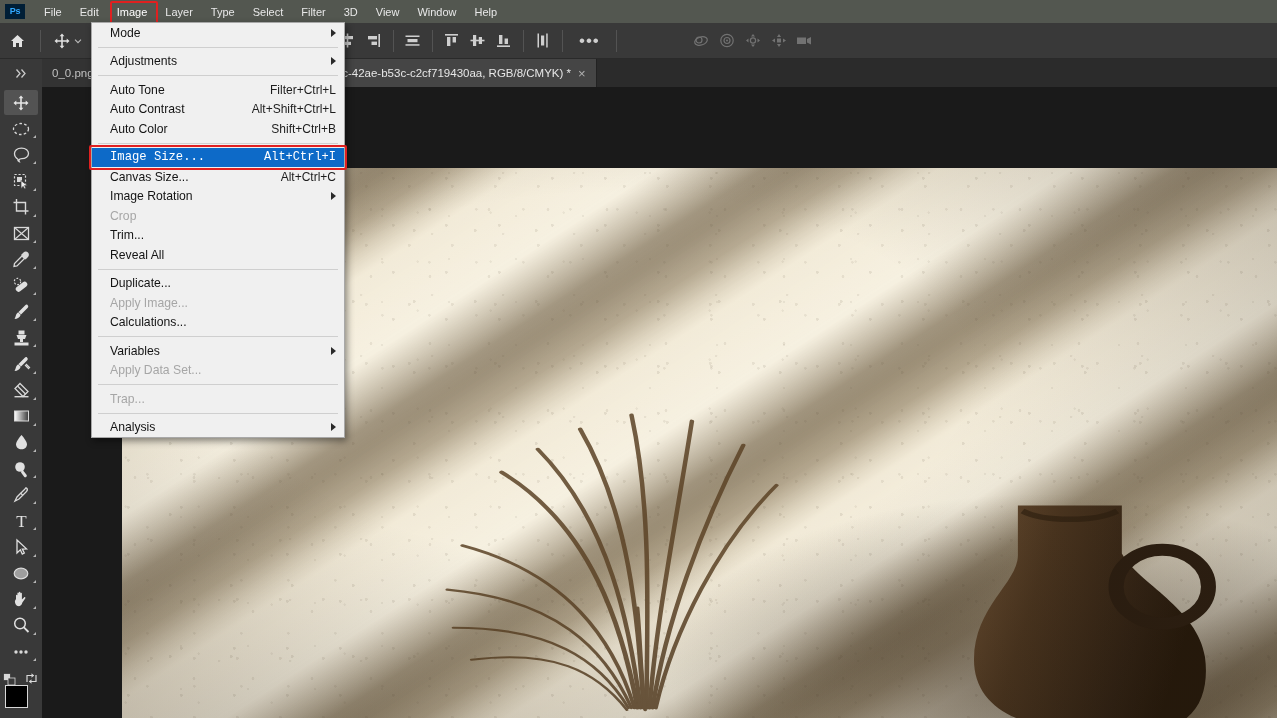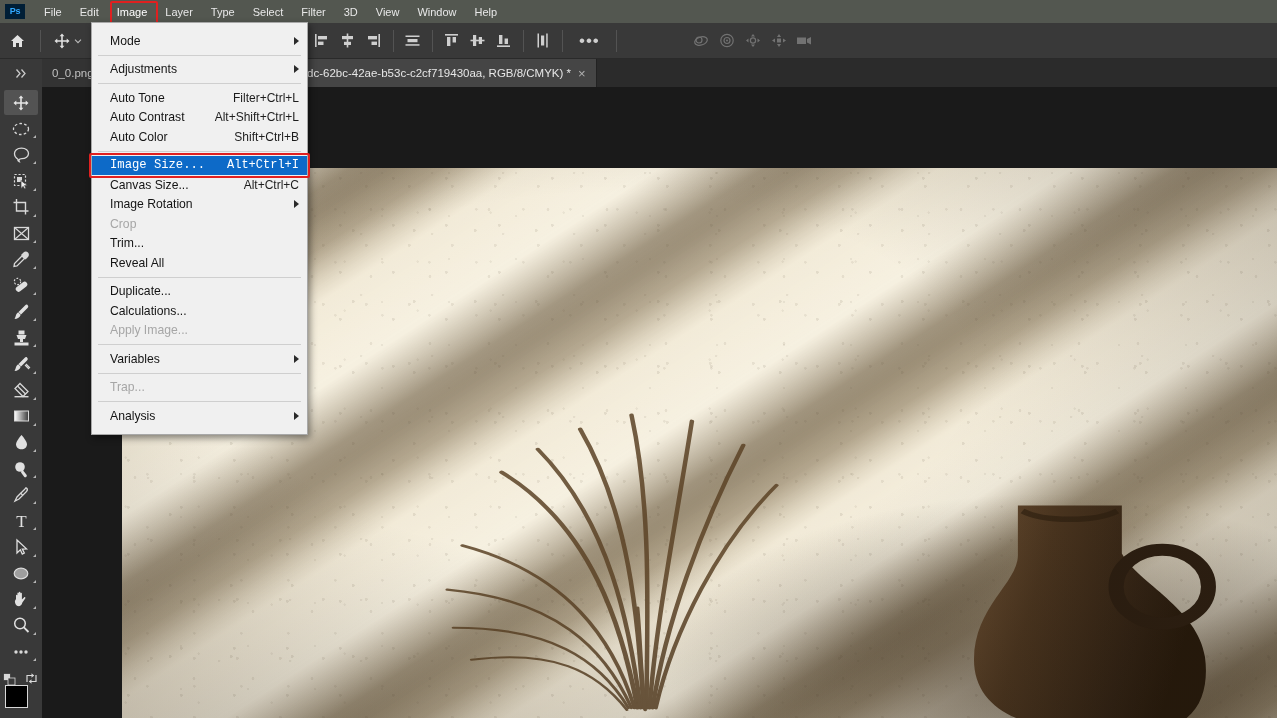--- a/index.html
+++ b/index.html
@@ -170,25 +170,25 @@
   }
   .photo .lowshadow {
     position: absolute; right: -4%; bottom: -6%; width: 58%; height: 48%;
     background: radial-gradient(ellipse at 58% 70%, rgba(52,38,22,0.55) 0%, rgba(52,38,22,0) 68%);
   }
   .frond { position: absolute; left: 25%; top: 38%; width: 34%; height: 62%; }
   .vase   { position: absolute; right: 2%; bottom: -2%; width: 30%; height: 42%; }
 
   
   .dropdown {
-    position: absolute; left: 91px; top: 22px; width: 217px;
+    position: absolute; left: 91px; top: 22px; width: 254px;
     background: #f0f0f0;
     border: 1px solid #a8a8a8;
     box-shadow: 2px 3px 7px rgba(0,0,0,0.45);
-    padding: 8px 0;
+    padding: 0 0;
     z-index: 50;
   }
   .dd-row {
     position: relative; display: flex; align-items: center;
     height: 19.5px; padding: 0 8px 0 18px;
     font-size: 12.2px; color: #141414;
     white-space: nowrap;
   }
   .dd-row.disabled { color: #a6a6a6; }
   .dd-row.highlight { background: #0d6ac8; color: #ffffff; font-family: Liberation Mono, monospace; }
@@ -636,36 +636,41 @@
             <span class="dd-label">Reveal All</span>
           </div>
         </div>
         <div class="dd-sep"></div>
         <div class="dd-row-wrap">
           <div class="dd-row">
             <span class="dd-label">Duplicate...</span>
           </div>
         </div>
         <div class="dd-row-wrap">
-          <div class="dd-row">
-            <span class="dd-label">Calculations...</span>
-          </div>
-        </div>
-        <div class="dd-row-wrap">
           <div class="dd-row disabled">
             <span class="dd-label">Apply Image...</span>
           </div>
         </div>
+        <div class="dd-row-wrap">
+          <div class="dd-row">
+            <span class="dd-label">Calculations...</span>
+          </div>
+        </div>
         <div class="dd-sep"></div>
         <div class="dd-row-wrap">
           <div class="dd-row">
             <span class="dd-label">Variables</span>
             <span class="dd-arrow"></span>
           </div>
         </div>
+        <div class="dd-row-wrap">
+          <div class="dd-row disabled">
+            <span class="dd-label">Apply Data Set...</span>
+          </div>
+        </div>
         <div class="dd-sep"></div>
         <div class="dd-row-wrap">
           <div class="dd-row disabled">
             <span class="dd-label">Trap...</span>
           </div>
         </div>
         <div class="dd-sep"></div>
         <div class="dd-row-wrap">
           <div class="dd-row">
             <span class="dd-label">Analysis</span>

